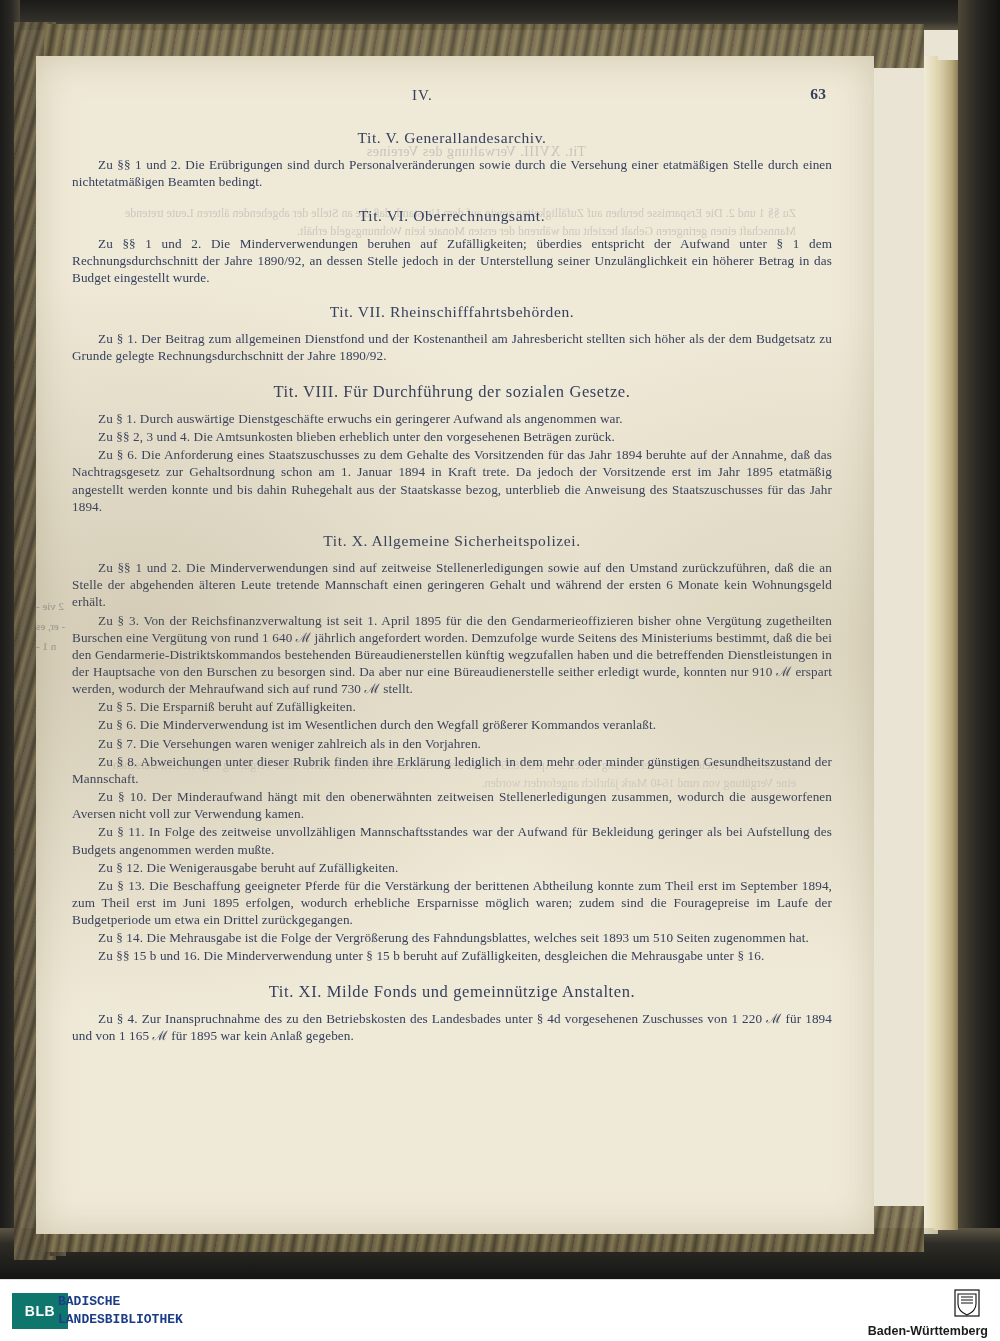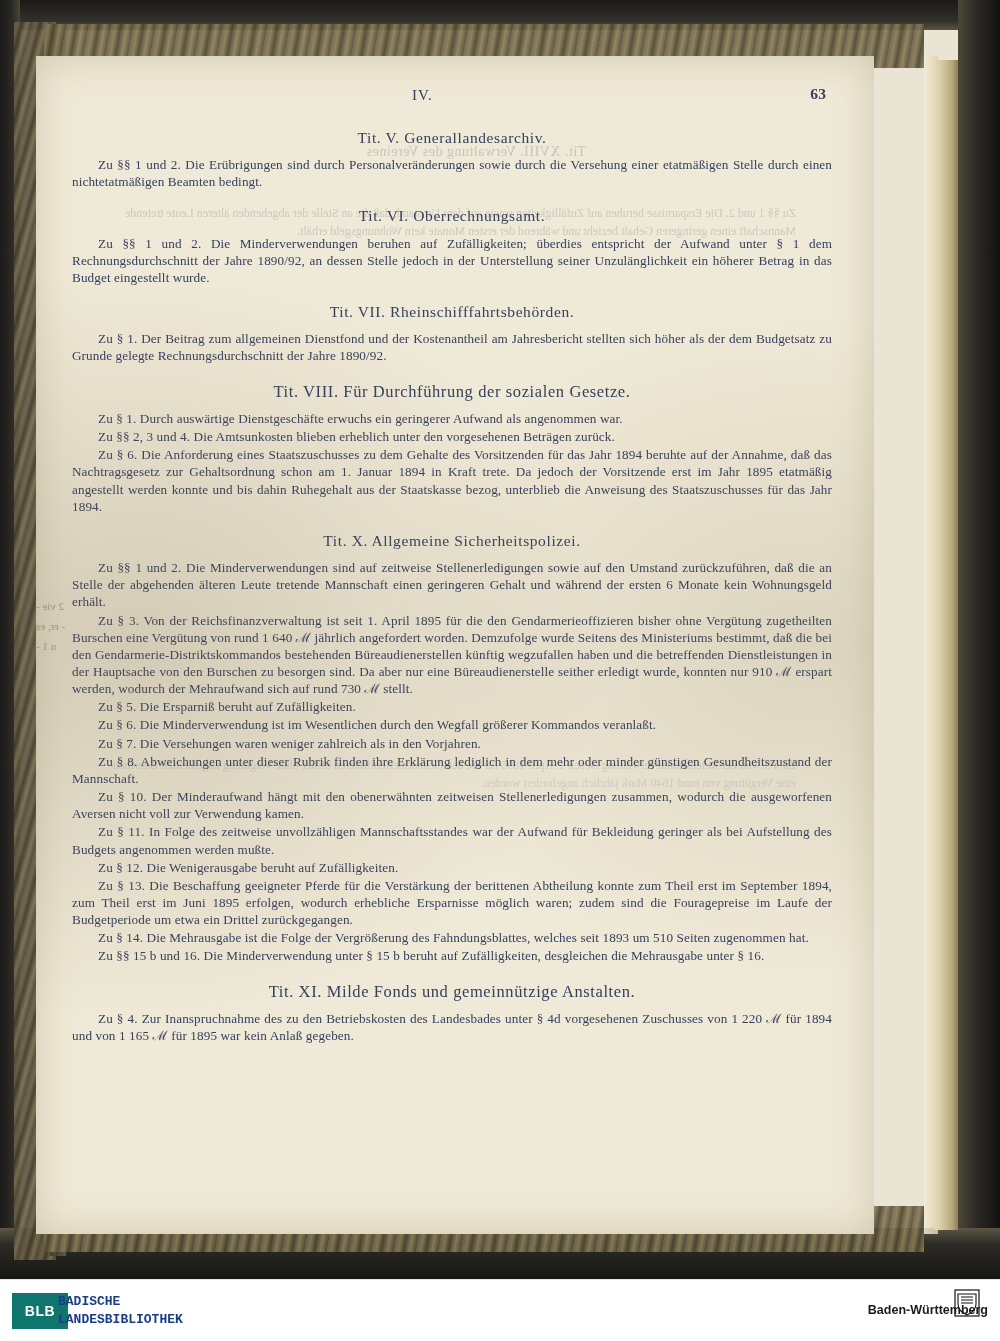--- a/index.html
+++ b/index.html
@@ -225,21 +225,21 @@
     position: absolute;
     left: 58px; top: 13px;
     font-family: Liberation Mono, monospace;
     font-size: 13px;
     font-weight: bold;
     color: #1b3c87;
     line-height: 1.35;
   }
   .bw-text {
     position: absolute;
-    right: 12px; bottom: 24px;
+    right: 12px; bottom: 3px;
     font-family: "Liberation Sans", sans-serif;
     font-size: 12.5px;
     font-weight: bold;
     color: #1b1b1b;
     margin-top: 12px;
   }
   .bw-crest {
     position: absolute;
     right: 18px; top: 8px;
     width: 30px; height: 30px;

